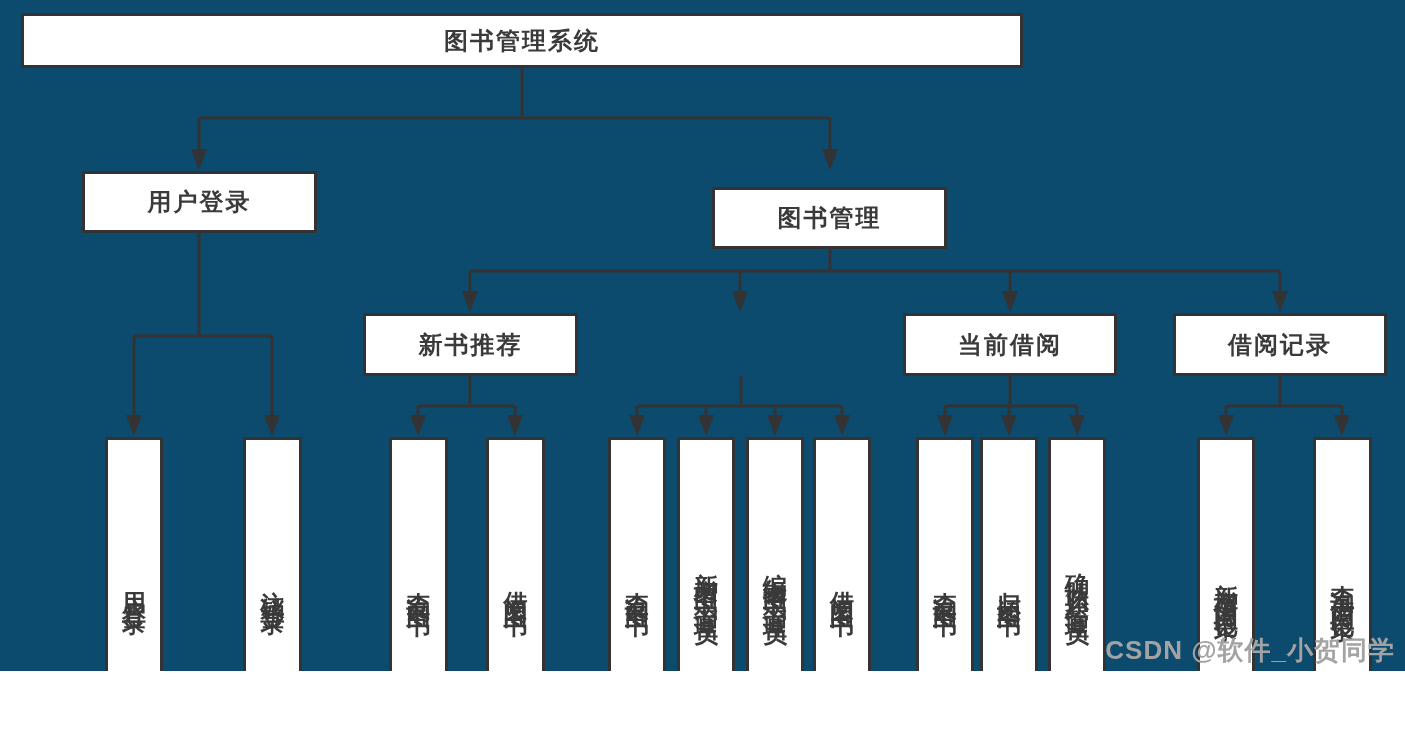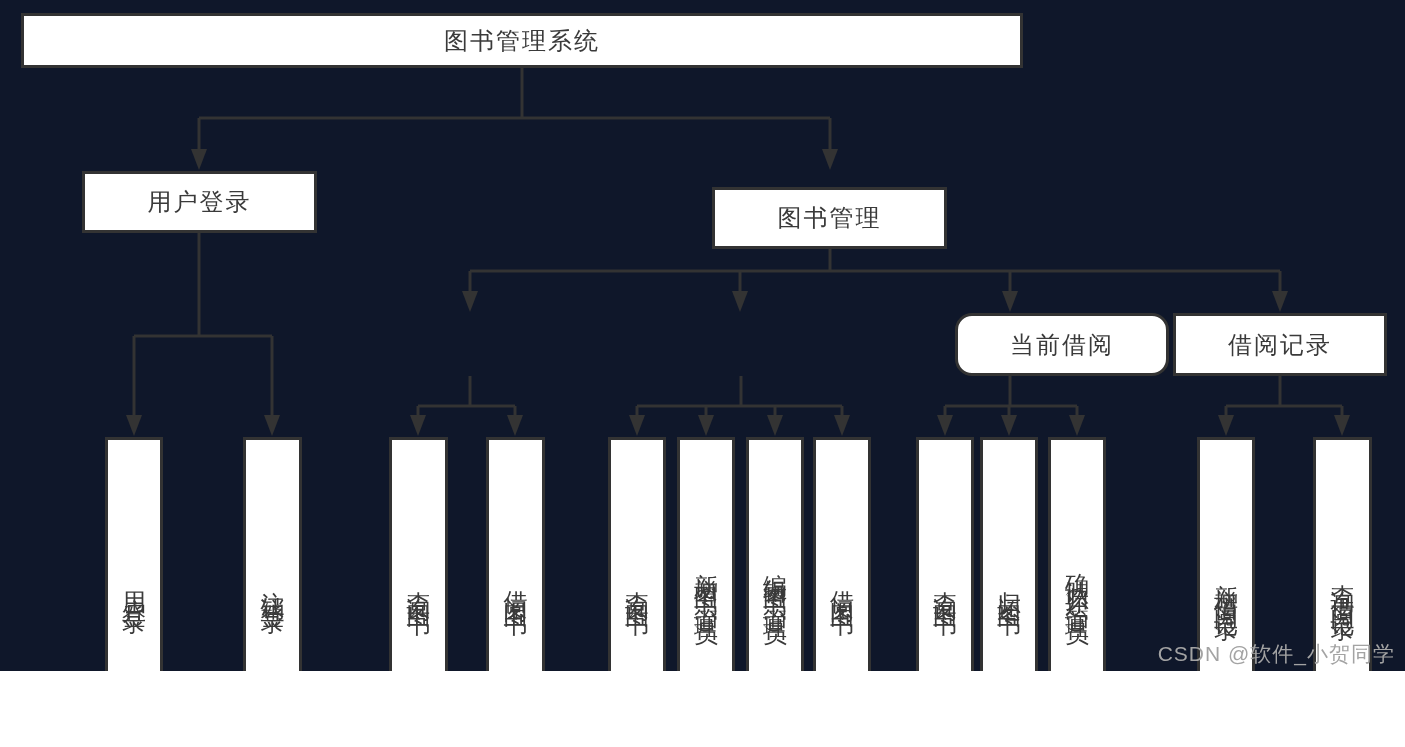--- a/index.html
+++ b/index.html
@@ -1,23 +1,24 @@
 <!DOCTYPE html>
 <html><head>
 <meta charset="utf-8">
 <style>
   html, body { margin: 0; padding: 0; background: #ffffff; }
   .stage {
     position: relative;
     width: 1405px;
     height: 671px;
-    background: #0f172a;
+    background: #0c4a6e;
     overflow: hidden;
     font-family: "Liberation Sans", "DejaVu Sans", sans-serif;
     color: #333333;
+    font-weight: bold;
   }
   .connectors {
     position: absolute;
     left: 0; top: 0;
     width: 1405px; height: 747px;
   }
   .box {
     position: absolute;
     box-sizing: border-box;
     background: #ffffff;
@@ -40,41 +41,41 @@
     letter-spacing: 7px;
     line-height: 1;
     white-space: nowrap;
   }
   
   #n-root        { left: 21px;   top: 13px;  width: 1002px; height: 55px; }
   #n-user-login  { left: 82px;   top: 171px; width: 235px;  height: 62px; }
   #n-book-mgmt   { left: 712px;  top: 171px; width: 235px;  height: 62px; margin-top: 16px; }
   #n-new-book    { left: 363px;  top: 313px; width: 215px;  height: 63px; }
   #n-book-borrow { left: 632px;  top: 313px; width: 215px;  height: 63px; }
-  #n-cur-borrow  { left: 955px;  top: 313px; width: 214px;  height: 63px; border-radius: 17px; }
+  #n-cur-borrow  { left: 903px;  top: 313px; width: 214px;  height: 63px; }
   #n-records     { left: 1173px; top: 313px; width: 214px;  height: 63px; }
   .leaf { top: 437px; height: 297px; width: 58px; }
   #l-user-login   { left: 105px; }
   #l-logout       { left: 243px; width: 59px; }
   #l-query1       { left: 389px; width: 59px; }
   #l-borrow1      { left: 486px; width: 59px; }
   #l-query2       { left: 608px; }
   #l-add-book     { left: 677px; }
   #l-edit-book    { left: 746px; }
   #l-borrow2      { left: 813px; }
   #l-query3       { left: 916px; }
   #l-return       { left: 980px; }
   #l-confirm      { left: 1048px; }
   #l-add-record   { left: 1197px; }
   #l-query-record { left: 1313px; width: 59px; }
   .watermark {
     position: absolute;
     right: 10px;
     bottom: 3px;
-    font-size: 21px;
+    font-size: 26px;
     color: #a3a3a3;
     letter-spacing: 1px;
     z-index: 5;
     white-space: nowrap;
   }
 </style>
 </head>
 <body>
 
 <div class="stage">
@@ -149,20 +150,23 @@
     <span class="hlabel">图书管理系统</span>
   </div>
 
   <div class="box" id="n-user-login">
     <span class="hlabel">用户登录</span>
   </div>
   <div class="box" id="n-book-mgmt">
     <span class="hlabel">图书管理</span>
   </div>
 
+  <div class="box" id="n-new-book">
+    <span class="hlabel">新书推荐</span>
+  </div>
   <div class="box" id="n-cur-borrow">
     <span class="hlabel">当前借阅</span>
   </div>
   <div class="box" id="n-records">
     <span class="hlabel">借阅记录</span>
   </div>
 
   <div class="box leaf" id="l-user-login">
     <span class="vtext">用户登录</span>
   </div>

